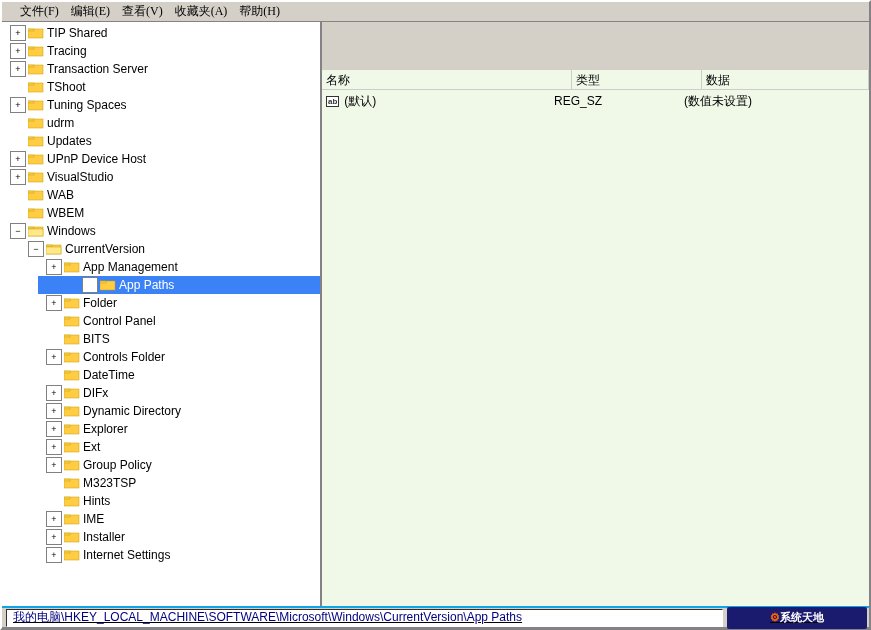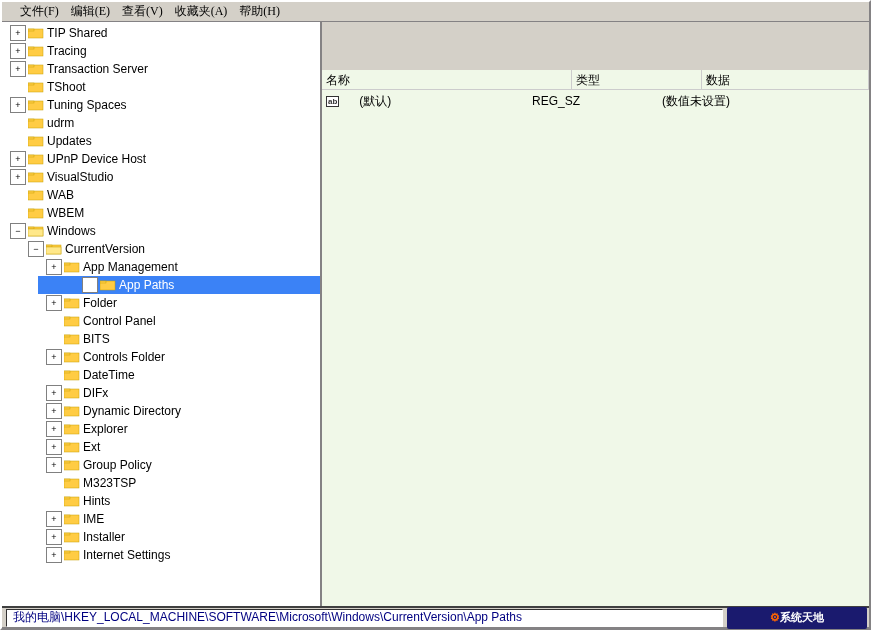--- a/index.html
+++ b/index.html
@@ -241,25 +241,25 @@
     }
 
     .registry-row {
       display: flex;
       align-items: center;
       height: 18px;
       padding: 0 2px;
     }
 
     .reg-name {
-      width: 206px;
-      font-size: 12px;
-      display: flex;
-      align-items: center;
-      gap: 20px;
+      width: 228px;
+      font-size: 12px;
+      display: flex;
+      align-items: center;
+      gap: 5px;
     }
 
     .reg-type {
       width: 130px;
       font-size: 12px;
     }
 
     .reg-data {
       flex: 1;
       font-size: 12px;
@@ -272,25 +272,26 @@
       font-size: 8px;
       padding: 0 1px;
       color: #333;
       font-weight: bold;
     }
 
     
     .status-bar {
       height: 22px;
       background: #d4d0c8;
-      border-top: 2px solid #404040;
+      border-top: 2px solid #0ea5e9;
       border-bottom: 1px solid #848284;
       display: flex;
       align-items: center;
       flex-shrink: 0;
+      text-decoration: underline;
     }
 
     .status-text {
       background: #ffffff;
       border: 1px inset #848284;
       border-top-color: #848284;
       border-left-color: #848284;
       border-bottom-color: #ffffff;
       border-right-color: #ffffff;
       padding: 1px 6px;

